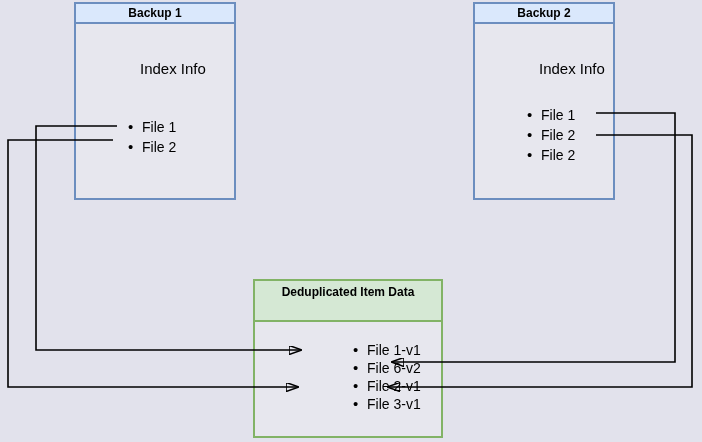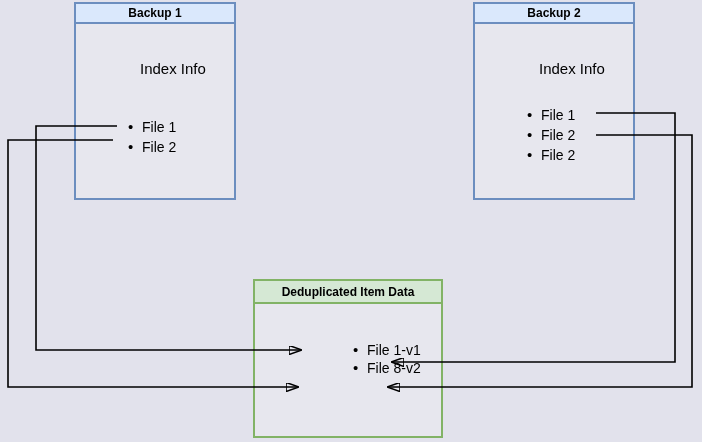--- a/index.html
+++ b/index.html
@@ -24,24 +24,24 @@
   .box.blue  { border-color: #6c8ebf; }
   .box.green { border-color: #82b366; }
   .box-header {
     box-sizing: border-box;
     text-align: center;
     font-weight: bold;
     font-size: 12px;
     border-bottom: 2px solid;
   }
   .blue  .box-header { background: #dae8fc; border-color: #6c8ebf; height: 20px; line-height: 19px; }
-  .green .box-header { background: #d5e8d4; border-color: #82b366; height: 23px; line-height: 22px; }
+  .green .box-header { background: #d5e8d4; border-color: #82b366; height: 41px; line-height: 22px; }
 
   #backup1 { left: 74px;  top: 2px;   width: 162px; height: 198px; }
-  #backup2 { left: 473px; top: 2px;   width: 162px; height: 198px; }
+  #backup2 { left: 473px; top: 2px;   width: 142px; height: 198px; }
   #dedup   { left: 253px; top: 279px; width: 190px; height: 159px; }
 
   .subtitle {
     position: absolute;
     left: 24px;
     top: 56px;
     font-size: 15px;
     margin-left: 40px;
   }
   ul.file-list {
@@ -104,21 +104,23 @@
       <li>File 1</li>
       <li>File 2</li>
       <li>File 2</li>
     </ul>
   </div>
 
   <div class="box green" id="dedup">
     <div class="box-header">Deduplicated Item Data</div>
     <ul class="file-list">
       <li>File 1-v1</li>
-      <li>File 8-v2</li>
+      <li>File 6-v2</li>
+      <li>File 2-v1</li>
+      <li>File 3-v1</li>
     </ul>
   </div>
 
   <svg class="arrows" viewBox="0 0 702 442" xmlns="http://www.w3.org/2000/svg">
     <defs>
       <marker id="arrowhead" markerUnits="userSpaceOnUse" markerWidth="13" markerHeight="9" viewBox="0 0 13 9" refX="12" refY="4.5" orient="auto">
         <path d="M0,0 L13,4.5 L0,9 Z" fill="#000000" stroke="none"></path>
       </marker>
     </defs>
     <path d="M 117 126 H 36 V 350 H 301" marker-end="url(#arrowhead)"></path>

